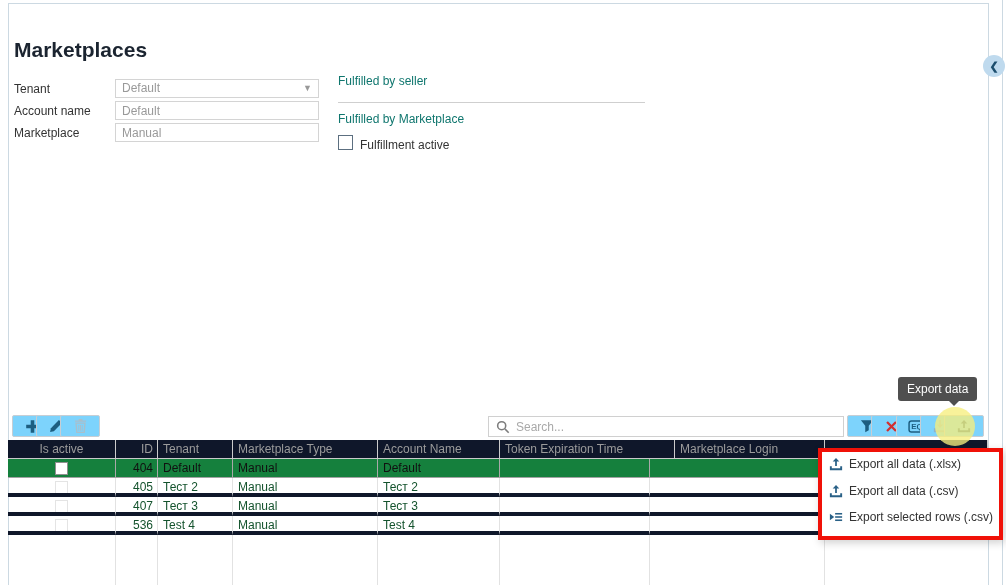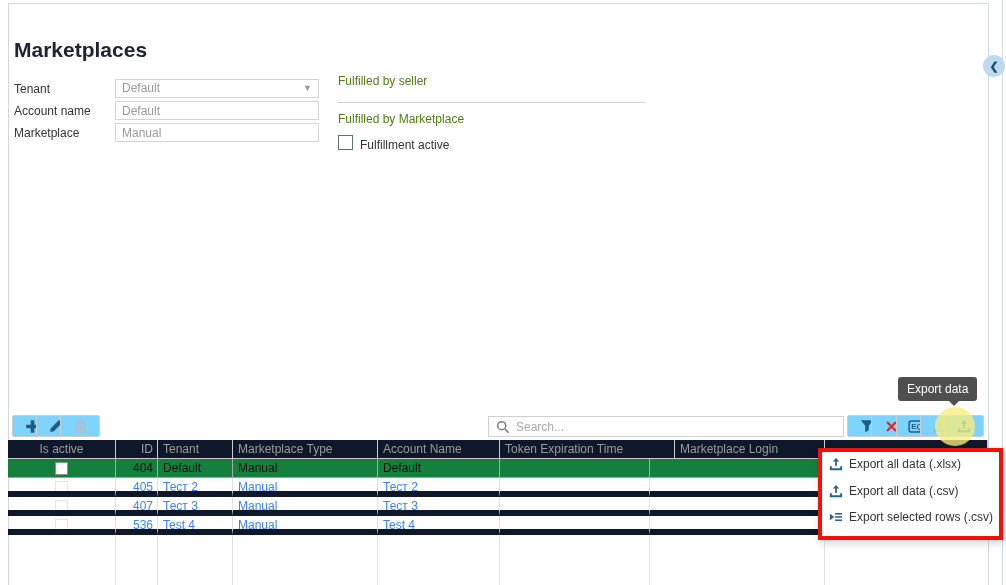--- a/index.html
+++ b/index.html
@@ -21,21 +21,21 @@
   .page-title { position:absolute; left:14px; top:38px; font-size:21px; font-weight:bold; color:#1b2430; }
 
   
   .flabel { position:absolute; left:14px; font-size:12px; color:#333; }
   .fbox { position:absolute; left:115px; width:204px; height:19px; border:1px solid #d4d4d4;
     background:#fff; font-size:12px; color:#999; padding:0 6px; line-height:17px; }
   input.fbox { font-family:"Liberation Sans", sans-serif; }
   .fselect { display:flex; align-items:center; justify-content:space-between; cursor:pointer; }
   .fselect .caret { font-size:9px; color:#999; }
 
-  .sec-label { position:absolute; left:338px; font-size:12px; color:#4d7c0f; }
+  .sec-label { position:absolute; left:338px; font-size:12px; color:#0f766e; }
   .divider { position:absolute; left:338px; top:102px; width:307px; height:1px; background:#cfcfcf; }
   .cb { width:15px; height:15px; border:1px solid #5c6f80; background:#fff; display:inline-block; }
   .fulfill-cb { position:absolute; left:338px; top:135px; cursor:pointer; }
   .fulfill-lbl { position:absolute; left:360px; top:138px; font-size:12px; color:#333; }
 
   
   .tbtn { position:absolute; top:415px; width:40px; height:22px; border:1px solid #c7ced4;
     border-radius:2px; background:#7dd3fc; display:flex; align-items:center; justify-content:center; cursor:pointer; }
   .search { position:absolute; left:488px; top:416px; width:356px; height:21px; border:1px solid #d0d0d0;
     background:#fff; display:flex; align-items:center; }
@@ -51,21 +51,21 @@
     font-size:12px; padding:5px 9px; border-radius:3px; z-index:40; white-space:nowrap; }
   .tooltip .arrow { position:absolute; bottom:-5px; left:50px; width:0; height:0;
     border-left:6px solid transparent; border-right:6px solid transparent; border-top:6px solid #4f4f4f; }
 
   
   .grid { position:absolute; left:8px; top:440px; width:980px; font-size:12px; }
   .g-row { display:flex; height:19px; }
   .g-row.filler { height:50px; }
   .gc { height:100%; border-right:1px solid #e2e2e2; padding:2px 0 0 5px; overflow:hidden; white-space:nowrap; }
   .g-head .gc { color:#9b9b9b; border-right:1px solid #ccc; border-bottom:1px solid #c9c9c9; background:#0f172a; }
-  .g-data .gc { border-bottom:6px solid #0f172a; color:#3b82f6; }
+  .g-data .gc { border-bottom:4px solid #0f172a; color:#14532d; }
   .g-row.sel .gc { background:#15803d; border-bottom:1px solid #a2a2a2; border-right-color:#a9a9a9; color:#111; }
   .c0 { width:108px; display:flex; justify-content:center; padding-left:0; }
   .c1 { width:42px; text-align:right; padding-right:4px; padding-left:0; }
   .c2 { width:75px; } .c3 { width:145px; } .c4 { width:122px; }
   .c5 { width:150px; } .c6 { width:175px; } .c7 { width:163px; border-right:none; }
   .rowcb { width:13px; height:13px; margin-top:1px; border:1px solid #e4e4e4; background:#fff; }
   .g-row.sel .rowcb { border:1px solid #8f8f8f; }
   .g-head .c0 { display:block; text-align:center; }
   .filler .gc { border-bottom:none; }
 

